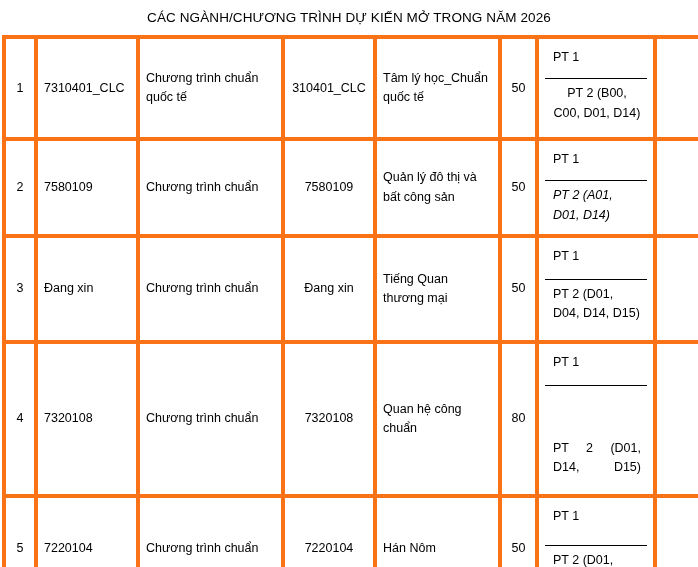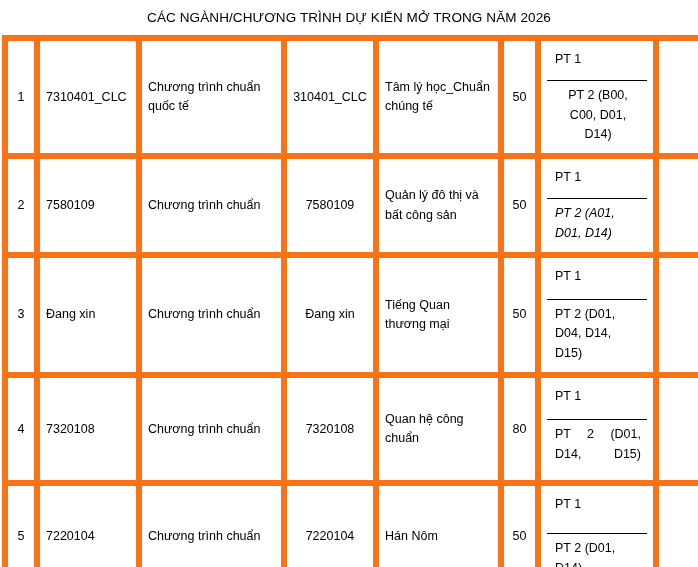--- a/index.html
+++ b/index.html
@@ -28,21 +28,21 @@
     padding: 10px 0 9px 0;
     line-height: 1.2;
   }
   table.main {
     border-collapse: collapse;
     width: 694px;
     margin: 0 2px;
     table-layout: fixed;
   }
   table.main td {
-    border: 6px solid #f97316;
+    border: 4px solid #f97316;
     vertical-align: middle;
     font-size: 12.5px;
     line-height: 1.55;
     padding: 4px 6px;
     box-sizing: border-box;
     word-wrap: break-word;
   }
   td.c-idx {
     width: 32px;
     text-align: center;
@@ -89,21 +89,21 @@
     text-align: justify;
     text-align-last: justify;
   }
   .r1 .method-row:first-child { min-height: 36px; }
   .r1 .method-row:last-child { min-height: 54px; text-align: center; }
   .r2 .method-row:first-child { min-height: 36px; }
   .r2 .method-row:last-child { min-height: 36px; font-style: italic; }
   .r3 .method-row:first-child { min-height: 38px; }
   .r3 .method-row:last-child { min-height: 56px; }
   .r4 .method-row:first-child { min-height: 38px; }
-  .r4 .method-row:last-child { min-height: 56px; }
+  .r4 .method-row:last-child { min-height: 56px; margin-top: 48px; }
   .r5 .method-row:first-child { min-height: 44px; }
   .r5 .method-row:last-child { min-height: 44px; }
   tr.row1 td { height: 90px; }
   tr.row2 td { height: 76px; }
   tr.row3 td { height: 98px; }
   tr.row4 td { height: 98px; }
   tr.row5 td { height: 92px; }
 </style>
 </head>
 <body>
@@ -112,21 +112,21 @@
 
   <div class="doc-title">CÁC NGÀNH/CHƯƠNG TRÌNH DỰ KIẾN MỞ TRONG NĂM 2026</div>
 
   <table class="main">
     <tbody>
       <tr class="row1">
         <td class="c-idx">1</td>
         <td class="c-code1">7310401_CLC</td>
         <td class="c-prog">Chương trình chuẩn quốc tế</td>
         <td class="c-code2">310401_CLC</td>
-        <td class="c-name">Tâm lý học_Chuẩn chúng tế</td>
+        <td class="c-name">Tâm lý học_Chuẩn quốc tế</td>
         <td class="c-quota">50</td>
         <td class="c-methods">
           <div class="method-cell r1">
             <div class="method-row">PT 1</div>
             <div class="method-row">PT 2 (B00, C00, D01, D14)</div>
           </div>
         </td>
         <td class="c-last"></td>
       </tr>
 

